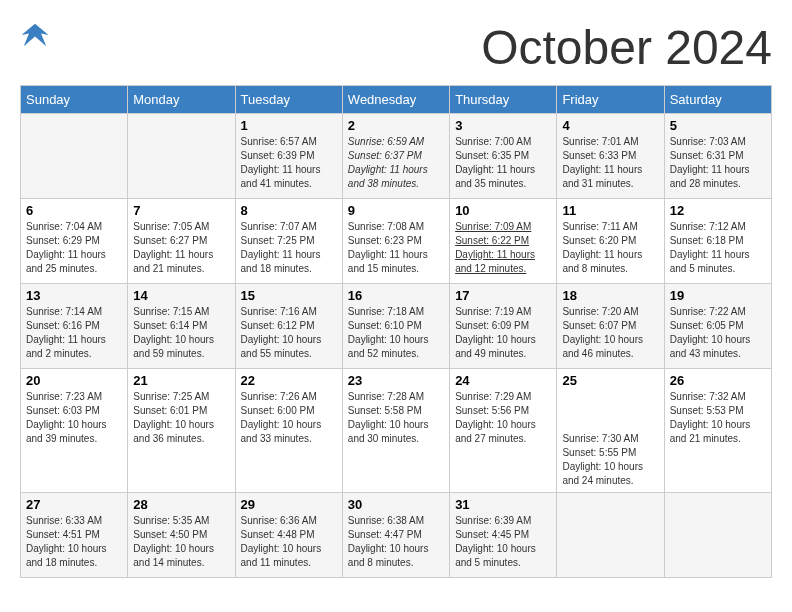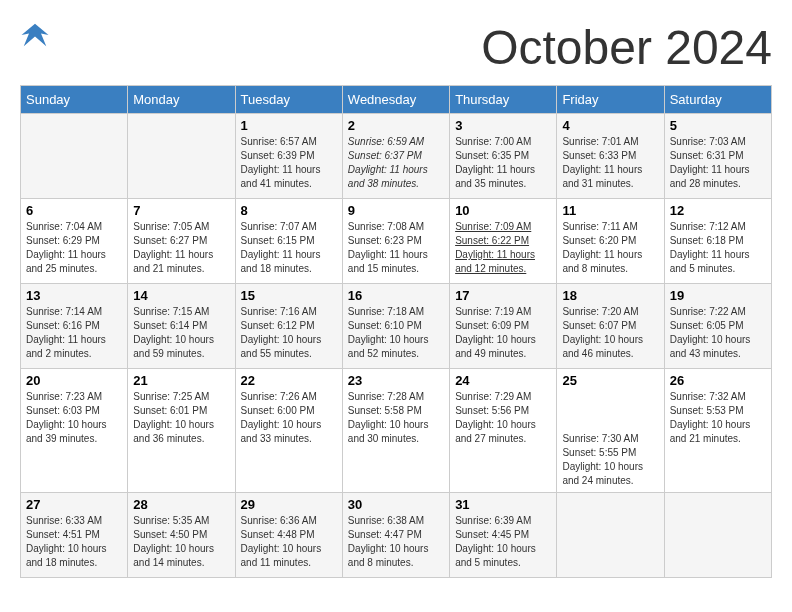--- a/index.html
+++ b/index.html
@@ -158,21 +158,21 @@
         </td>
         <td>
           <span class="day-num">7</span>
           <div class="day-info" style="white-space: pre-line;">Sunrise: 7:05 AM
 Sunset: 6:27 PM
 Daylight: 11 hours and 21 minutes.</div>
         </td>
         <td>
           <span class="day-num">8</span>
           <div class="day-info" style="white-space: pre-line;">Sunrise: 7:07 AM
-Sunset: 6:15 PM
+Sunset: 7:25 PM
 Daylight: 11 hours and 18 minutes.</div>
         </td>
         <td>
           <span class="day-num">9</span>
           <div class="day-info" style="white-space: pre-line;">Sunrise: 7:08 AM
 Sunset: 6:23 PM
 Daylight: 11 hours and 15 minutes.</div>
         </td>
         <td>
           <span class="day-num">10</span>

